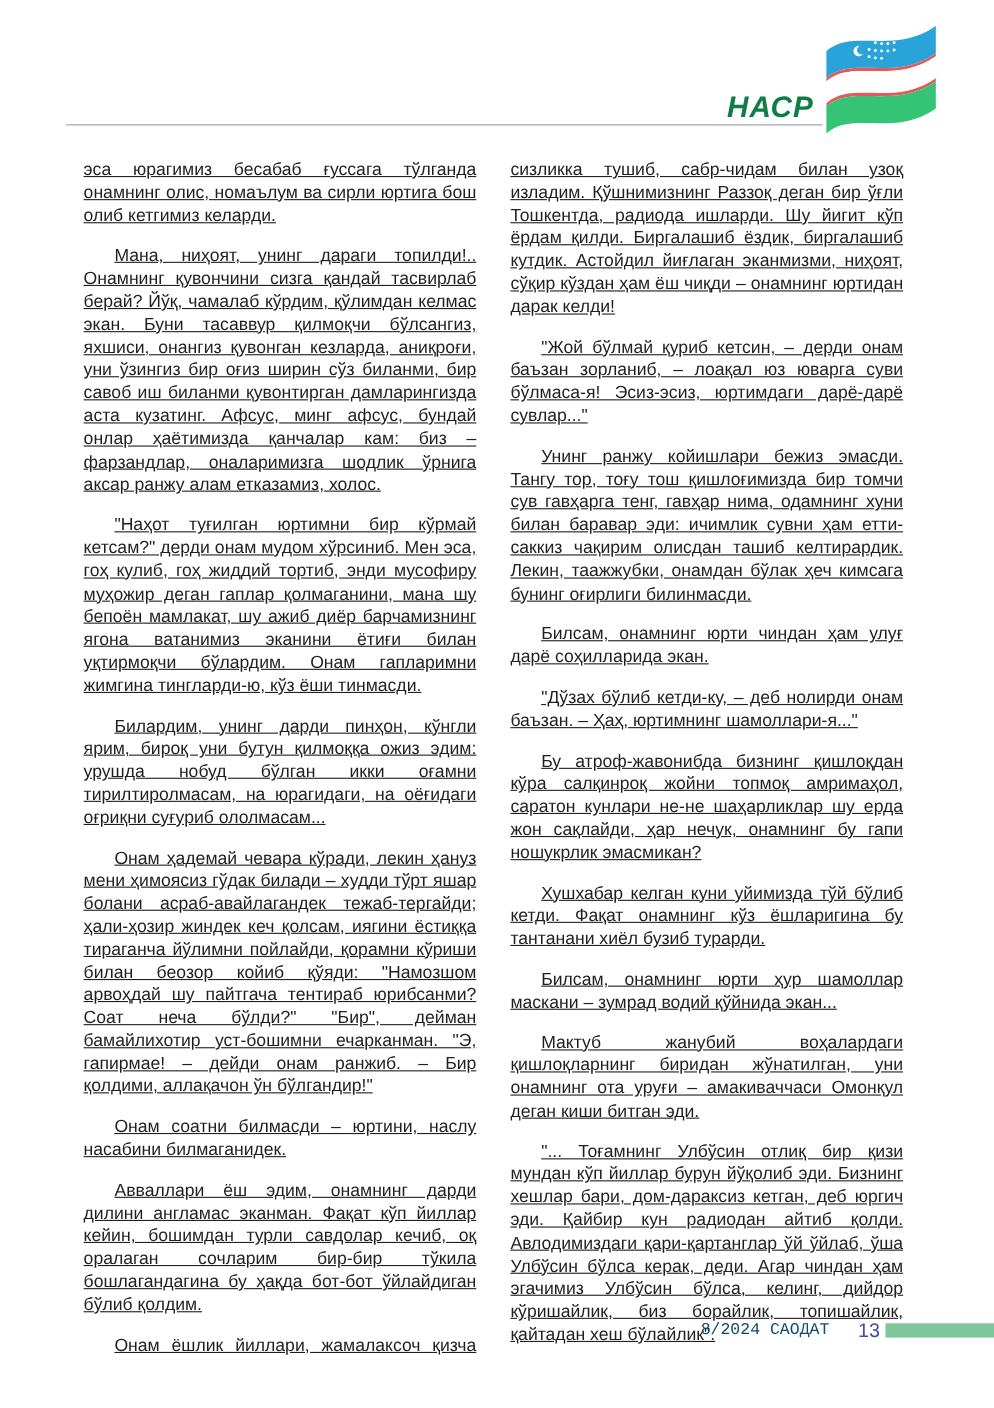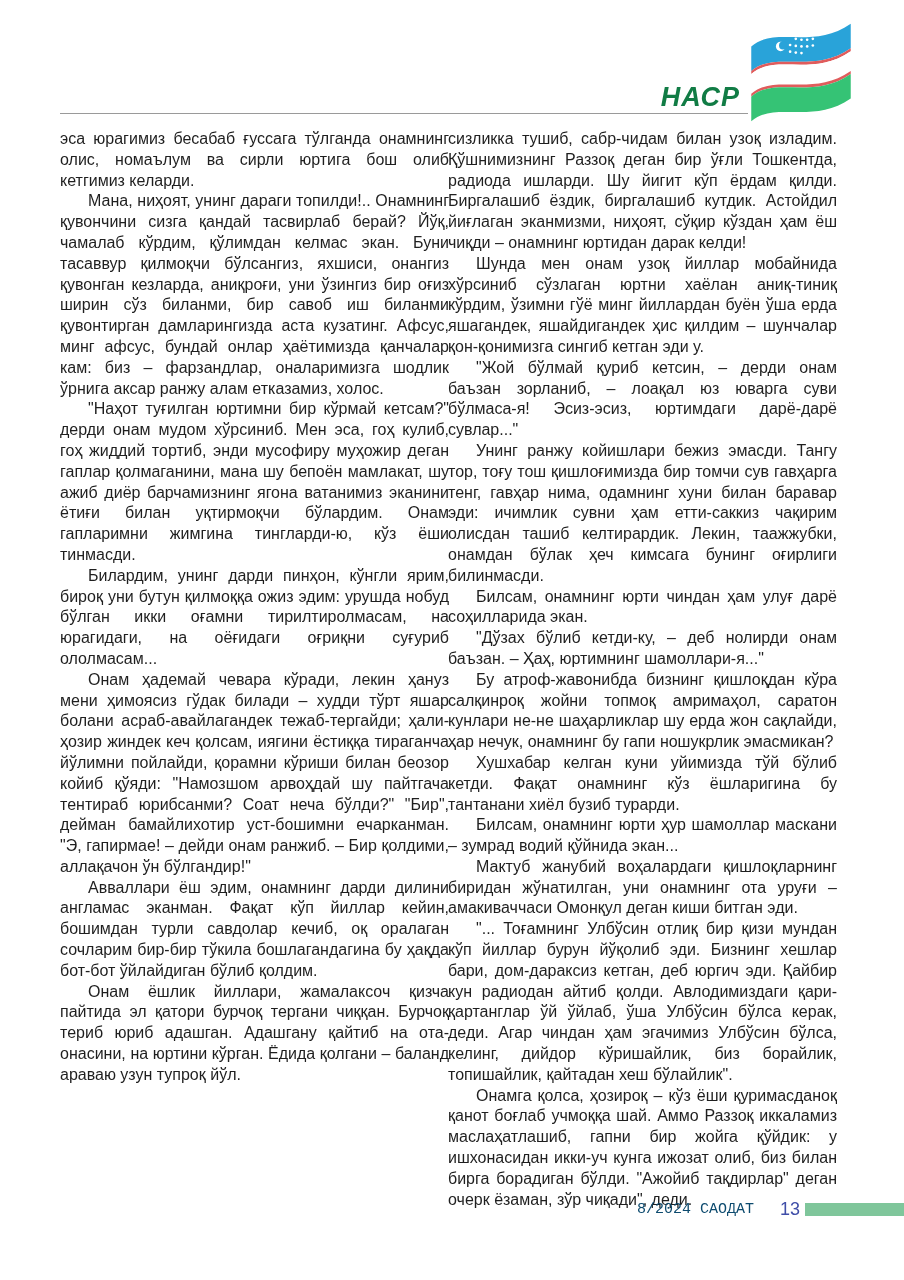--- a/index.html
+++ b/index.html
@@ -27,21 +27,21 @@
 
   
   .col{
     position:absolute;top:129px;width:389px;height:1106px;
     overflow:hidden;
     font-size:16px;line-height:20.8px;color:#1f1f1f;
     text-align:justify;
   }
   .col-left{left:60px;}
   .col-right{left:448px;}
-  .col p{margin:0;text-indent:28px;}
+  .col p{margin:16px;text-indent:28px;text-decoration:underline;}
   .col p.no-indent{text-indent:0;}
 
   
   .footer{
     position:absolute;left:0;top:1200px;width:904px;height:18px;
     display:flex;align-items:center;justify-content:flex-end;
   }
   .issue{color:#0c4a6e;font-size:15px;font-weight:500;font-family:Liberation Mono, monospace;}
   .pagenum{color:#3f4ea8;font-size:18px;margin-left:26px;}
   .footer-bar{
@@ -89,26 +89,26 @@
       </g>
     </svg>
   </div>
 
   <div class="col col-left">
       <p class="no-indent">эса юрагимиз бесабаб ғуссага тўлганда онамнинг олис, номаълум ва сирли юртига бош олиб кетгимиз келарди.</p>
       <p class="">Мана, ниҳоят, унинг дараги топилди!.. Онамнинг қувончини сизга қандай тасвирлаб берай? Йўқ, чамалаб кўрдим, қўлимдан келмас экан. Буни тасаввур қилмоқчи бўлсангиз, яхшиси, онангиз қувонган кезларда, аниқроғи, уни ўзингиз бир оғиз ширин сўз биланми, бир савоб иш биланми қувонтирган дамларингизда аста кузатинг. Афсус, минг афсус, бундай онлар ҳаётимизда қанчалар кам: биз – фарзандлар, оналаримизга шодлик ўрнига аксар ранжу алам етказамиз, холос.</p>
       <p class="">"Наҳот туғилган юртимни бир кўрмай кетсам?" дерди онам мудом хўрсиниб. Мен эса, гоҳ кулиб, гоҳ жиддий тортиб, энди мусофиру муҳожир деган гаплар қолмаганини, мана шу бепоён мамлакат, шу ажиб диёр барчамизнинг ягона ватанимиз эканини ётиғи билан уқтирмоқчи бўлардим. Онам гапларимни жимгина тингларди-ю, кўз ёши тинмасди.</p>
       <p class="">Билардим, унинг дарди пинҳон, кўнгли ярим, бироқ уни бутун қилмоққа ожиз эдим: урушда нобуд бўлган икки оғамни тирилтиролмасам, на юрагидаги, на оёғидаги оғриқни суғуриб ололмасам...</p>
       <p class="">Онам ҳадемай чевара кўради, лекин ҳануз мени ҳимоясиз гўдак билади – худди тўрт яшар болани асраб-авайлагандек тежаб-тергайди; ҳали-ҳозир жиндек кеч қолсам, иягини ёстиққа тираганча йўлимни пойлайди, қорамни кўриши билан беозор койиб қўяди: "Намозшом арвоҳдай шу пайтгача тентираб юрибсанми? Соат неча бўлди?" "Бир", дейман бамайлихотир уст-бошимни ечарканман. "Э, гапирмае! – дейди онам ранжиб. – Бир қолдими, аллақачон ўн бўлгандир!"</p>
+      <p class="">Онам соатни билмасди – юртини, наслу насабини билмаганидек.</p>
       <p class="">Авваллари ёш эдим, онамнинг дарди дилини англамас эканман. Фақат кўп йиллар кейин, бошимдан турли савдолар кечиб, оқ оралаган сочларим бир-бир тўкила бошлагандагина бу ҳақда бот-бот ўйлайдиган бўлиб қолдим.</p>
       <p class="">Онам ёшлик йиллари, жамалаксоч қизча пайтида эл қатори бурчоқ тергани чиққан. Бурчоқ териб юриб адашган. Адашгану қайтиб на ота-онасини, на юртини кўрган. Ёдида қолгани – баланд араваю узун тупроқ йўл.</p>
     </div>
   <div class="col col-right">
       <p class="no-indent">сизликка тушиб, сабр-чидам билан узоқ изладим. Қўшнимизнинг Раззоқ деган бир ўғли Тошкентда, радиода ишларди. Шу йигит кўп ёрдам қилди. Биргалашиб ёздик, биргалашиб кутдик. Астойдил йиғлаган эканмизми, ниҳоят, сўқир кўздан ҳам ёш чиқди – онамнинг юртидан дарак келди!</p>
-      <p class="">Шунда мен онам узоқ йиллар мобайнида хўрсиниб сўзлаган юртни хаёлан аниқ-тиниқ кўрдим, ўзимни гўё минг йиллардан буён ўша ерда яшагандек, яшайдигандек ҳис қилдим – шунчалар қон-қонимизга сингиб кетган эди у.</p>
       <p class="">"Жой бўлмай қуриб кетсин, – дерди онам баъзан зорланиб, – лоақал юз юварга суви бўлмаса-я! Эсиз-эсиз, юртимдаги дарё-дарё сувлар..."</p>
       <p class="">Унинг ранжу койишлари бежиз эмасди. Тангу тор, тоғу тош қишлоғимизда бир томчи сув гавҳарга тенг, гавҳар нима, одамнинг хуни билан баравар эди: ичимлик сувни ҳам етти-саккиз чақирим олисдан ташиб келтирардик. Лекин, таажжубки, онамдан бўлак ҳеч кимсага бунинг оғирлиги билинмасди.</p>
       <p class="">Билсам, онамнинг юрти чиндан ҳам улуғ дарё соҳилларида экан.</p>
       <p class="">"Дўзах бўлиб кетди-ку, – деб нолирди онам баъзан. – Ҳаҳ, юртимнинг шамоллари-я..."</p>
       <p class="">Бу атроф-жавонибда бизнинг қишлоқдан кўра салқинроқ жойни топмоқ амримаҳол, саратон кунлари не-не шаҳарликлар шу ерда жон сақлайди, ҳар нечук, онамнинг бу гапи ношукрлик эмасмикан?</p>
       <p class="">Хушхабар келган куни уйимизда тўй бўлиб кетди. Фақат онамнинг кўз ёшларигина бу тантанани хиёл бузиб турарди.</p>
       <p class="">Билсам, онамнинг юрти ҳур шамоллар маскани – зумрад водий қўйнида экан...</p>
       <p class="">Мактуб жанубий воҳалардаги қишлоқларнинг биридан жўнатилган, уни онамнинг ота уруғи – амакиваччаси Омонқул деган киши битган эди.</p>
       <p class="">"... Тоғамнинг Улбўсин отлиқ бир қизи мундан кўп йиллар бурун йўқолиб эди. Бизнинг хешлар бари, дом-дараксиз кетган, деб юргич эди. Қайбир кун радиодан айтиб қолди. Авлодимиздаги қари-қартанглар ўй ўйлаб, ўша Улбўсин бўлса керак, деди. Агар чиндан ҳам эгачимиз Улбўсин бўлса, келинг, дийдор кўришайлик, биз борайлик, топишайлик, қайтадан хеш бўлайлик".</p>
       <p class="">Онамга қолса, ҳозироқ – кўз ёши қуримасданоқ қанот боғлаб учмоққа шай. Аммо Раззоқ иккаламиз маслаҳатлашиб, гапни бир жойга қўйдик: у ишхонасидан икки-уч кунга ижозат олиб, биз билан бирга борадиган бўлди. "Ажойиб тақдирлар" деган очерк ёзаман, зўр чиқади", деди.</p>

